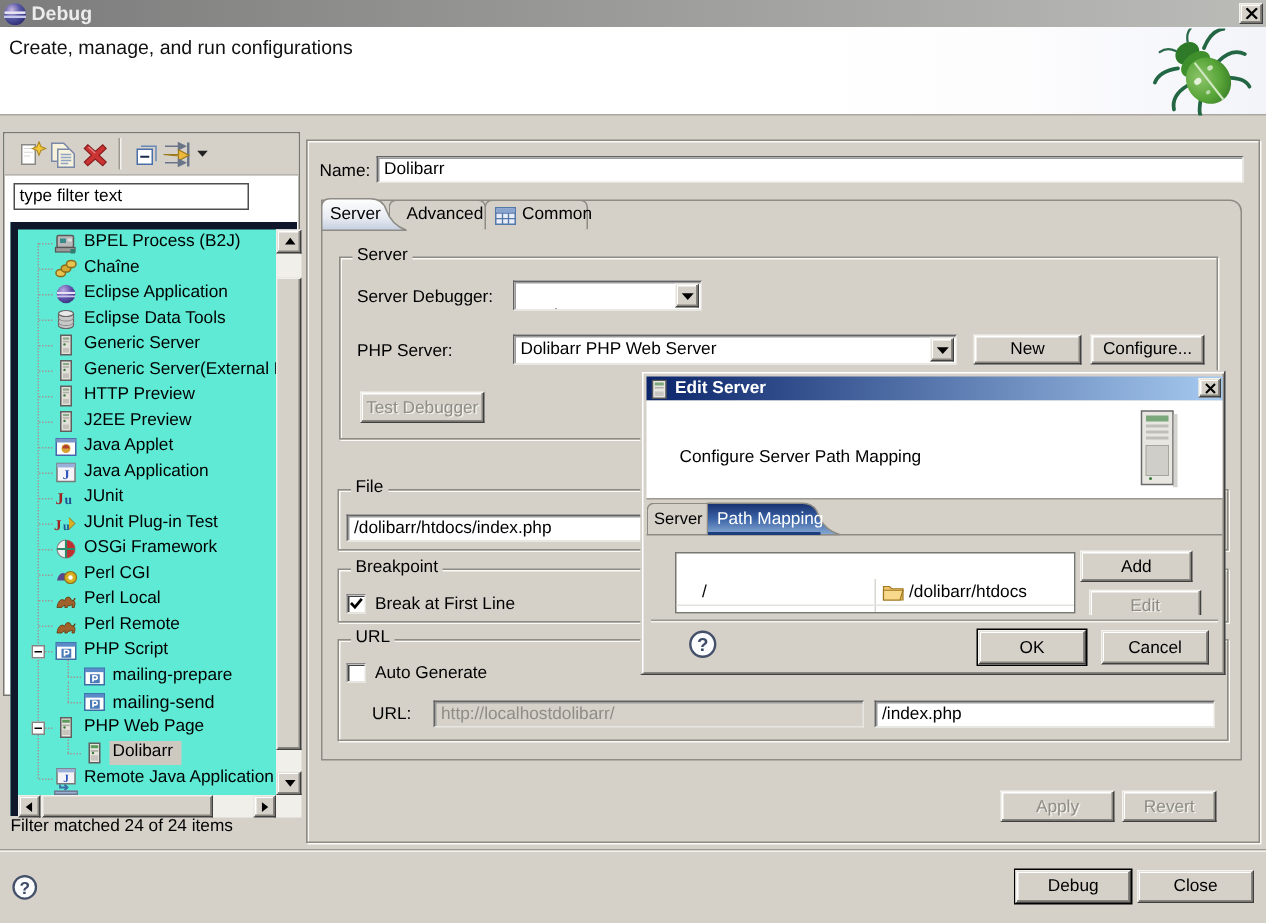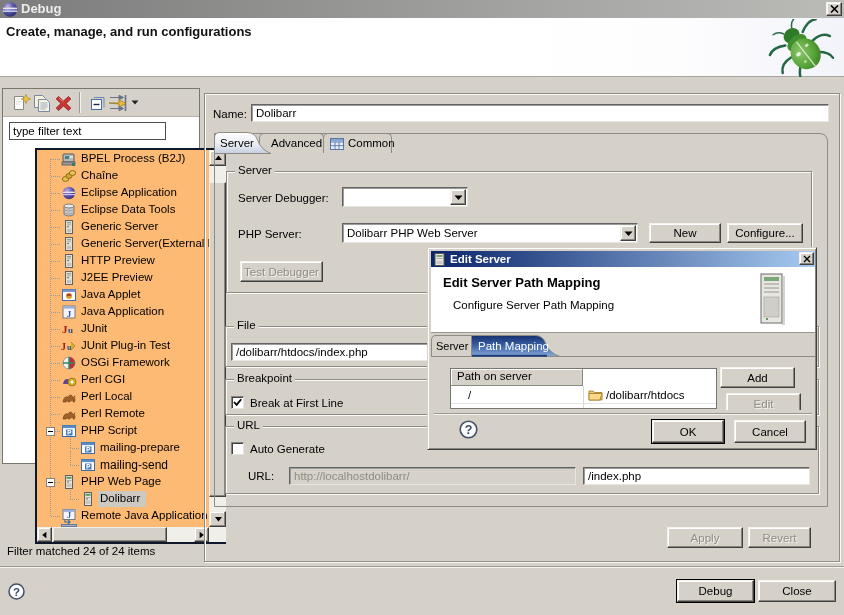--- a/index.html
+++ b/index.html
@@ -12,25 +12,25 @@
 .field { background:#fff; border-top:1px solid #636363; border-left:1px solid #636363; border-bottom:1px solid #e8e6e1; border-right:1px solid #e8e6e1; box-shadow:inset 1px 1px 0 #9c9c9c; padding:2px 0 0 4px; font-size:11.5px; white-space:nowrap; overflow:hidden; }
 .group { border:1px solid #8d8b83; box-shadow:1px 1px 0 #fbfaf7, inset 1px 1px 0 #fbfaf7; }
 .grouplabel { position:absolute; top:-8px; left:8px; background:#d5d1c9; padding:0 3px; font-size:11.5px; }
 .disab { color:#8f8d85; text-shadow:1px 1px 0 #f3f1ec; }
 .sbtn { background:#d5d1c9; border:1px solid; border-color:#f0eee9 #404040 #404040 #f0eee9; box-shadow:inset -1px -1px 0 #87857e, inset 1px 1px 0 #ffffff; display:flex; align-items:center; justify-content:center; }
 .sb-track { background:#f1efe9; }
 .sb-thumb { background:#d5d1c9; border:1px solid; border-color:#f0eee9 #404040 #404040 #f0eee9; box-shadow:inset -1px -1px 0 #87857e; }
 #titlebar { left:0; top:0; width:844px; height:18px; background:linear-gradient(to right,#7c7c7c,#bbbbb8); }
 #titletext { left:21px; top:1px; font-weight:bold; font-size:13px; color:#ececec; }
 #banner { left:0; top:18px; width:844px; height:59px; background:linear-gradient(to right,#ffffff 60%, #fdfdfe 80%, #f3f4fa 100%); border-bottom:1px solid #a9a7a0; }
-#bannertext { left:6px; top:24px; font-weight:bold; font-size:13px; color:#111; }
+#bannertext { left:6px; top:24px; font-weight:normal; font-size:13px; color:#111; }
 #leftpanel { left:2px; top:88px; width:198px; height:376px; background:#fff; border:1px solid #777770; }
 #toolbar { left:0; top:0; width:196px; height:28px; background:#d5d1c9; border-bottom:1px solid #b4b2aa; }
 #filterbox { left:6px; top:33px; width:157px; height:18px; background:#fff; border:1px solid #4e4e4e; padding:2px 0 0 3px; font-size:11.5px; }
-#treearea { left:4px; top:59px; width:191px; height:396px; background:#fdba74; border:2px solid #0f172a;margin-left:28px; }
+#treearea { left:4px; top:59px; width:191px; height:396px; background:#5eead4; border:5px solid #0f172a; }
 #rightpanel { left:204px; top:93px; width:636px; height:469px; border:1px solid #8d8b83; box-shadow:inset 1px 1px 0 #fbfaf7, 1px 1px 0 #fbfaf7; }
 #editdlg { left:427px; top:247px; width:390px; height:203px; background:#d5d1c9; border:1px solid; border-color:#d5d1c9 #404040 #404040 #d5d1c9; box-shadow:inset 1px 1px 0 #ffffff, inset -1px -1px 0 #87857e; }
 #edittitle { left:3px; top:3px; width:384px; height:16px; background:linear-gradient(to right,#0a246a,#a6caf0); }
 </style>
 </head>
 <body>
 <div class="abs" id="titlebar"></div>
 <div class="abs" id="titletext">Debug</div>
 <svg class="abs" style="left:2px;top:2px" width="16" height="15" viewBox="0 0 16 15">
  <defs>
@@ -418,21 +418,20 @@
  <rect x="2.5" y="5" width="6" height="1" fill="#b0aea8"></rect>
  <rect x="2.5" y="8" width="6" height="3" fill="#c8c6c0"></rect>
 </svg></div>
 <div class="abs" style="left:22px;top:5px;color:#fff;font-weight:bold;font-size:11.5px">Edit Server</div>
 <div class="abs raised btn" style="left:371px;top:4px;width:15px;height:13px">
  <svg width="8" height="8" viewBox="0 0 8 8">
         <path d="M1 1 L7 7 M7 1 L1 7" stroke="#000" stroke-width="1.4"></path>
       </svg>
 </div>
 <div class="abs" style="left:3px;top:19px;width:384px;height:65px;background:#fff"></div>
-<div class="abs" style="left:15px;top:27px;font-size:13px;font-weight:bold">Edit Server Path Mapping</div>
 <div class="abs" style="left:25px;top:51px;font-size:11.5px">Configure Server Path Mapping</div>
 <div class="abs" style="left:331px;top:25px"><svg width="27" height="52" viewBox="0 0 27 52">
  <rect x="2" y="1" width="21" height="49" fill="#e8e6e0" stroke="#6a6a6a" stroke-width="1"></rect>
  <rect x="23" y="3" width="3" height="49" fill="#b8b6b0" opacity="0.6"></rect>
  <rect x="5" y="4" width="15" height="4" fill="#7aa87a"></rect>
  <rect x="5" y="10" width="15" height="2" fill="#c0beb8"></rect>
  <rect x="5" y="14" width="15" height="2" fill="#c0beb8"></rect>
  <rect x="5" y="18" width="15" height="2" fill="#c0beb8"></rect>
  <rect x="5" y="24" width="15" height="20" fill="#d0cec8" stroke="#a0a098" stroke-width="0.6"></rect>
  <circle cx="8" cy="46" r="1" fill="#3a7a3a"></circle>
@@ -449,21 +448,20 @@
           <stop offset="0.5" stop-color="#3c64a8"></stop>
           <stop offset="1" stop-color="#89aad4"></stop>
         </linearGradient>
       </defs>
  <path d="M0.5 22.5 V1.5 L64 1.5 Q72 1.5 74.5 9 Q78 19 89 22.5 Z" fill="url(#bluetab)" stroke="#8d8b83" stroke-width="1"></path>
  <path d="M1 21.7 H76" stroke="#1c3c7c" stroke-width="2"></path>
 </svg>
 <div class="abs" style="left:50px;top:92px;font-size:11.5px;color:#fff">Path Mapping</div>
 
 <div class="abs" style="left:22px;top:120px;width:267px;height:41px;background:#fff;border:1px solid #777771"></div>
-<div class="abs" style="left:23px;top:121px;width:132px;height:17px;background:#d5d1c9;border-right:1px solid #8a8a84;border-bottom:1px solid #8a8a84;box-shadow:inset 1px 1px 0 #fff;padding:1px 0 0 6px">Path on server</div>
 <div class="abs" style="left:155px;top:138px;width:1px;height:22px;background:#d8d8d2"></div>
 <div class="abs" style="left:23px;top:155px;width:265px;height:1px;background:#e4e4de"></div>
 <div class="abs" style="left:40px;top:141px">/</div>
 <svg class="abs" style="left:160px;top:140px" width="15" height="13" viewBox="0 0 15 13">
  <path d="M1 3 h4 l1.5 1.5 H14 V12 H1 z" fill="#f0c46a" stroke="#a07820" stroke-width="0.8"></path>
  <path d="M1 5.5 h13 l-2 6.5 H1 z" fill="#f8d88a" stroke="#a07820" stroke-width="0.8"></path>
 </svg>
 <div class="abs" style="left:178px;top:141px">/dolibarr/htdocs</div>
 
 <div class="abs raised btn" style="left:292px;top:119px;width:75px;height:21px">Add</div>

